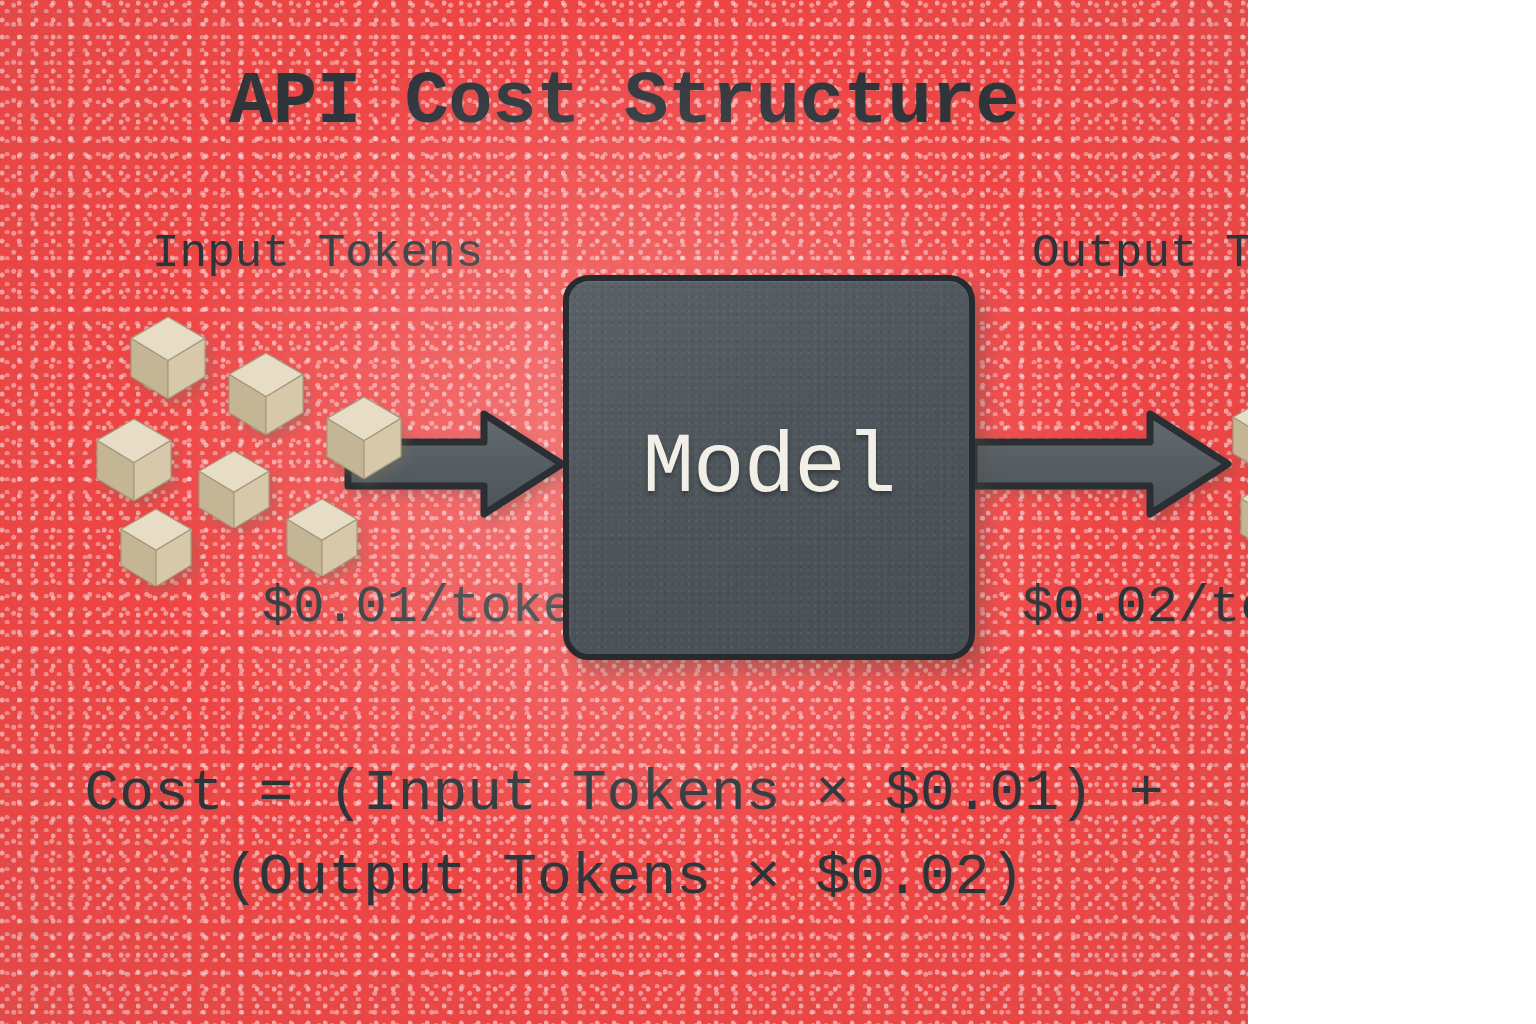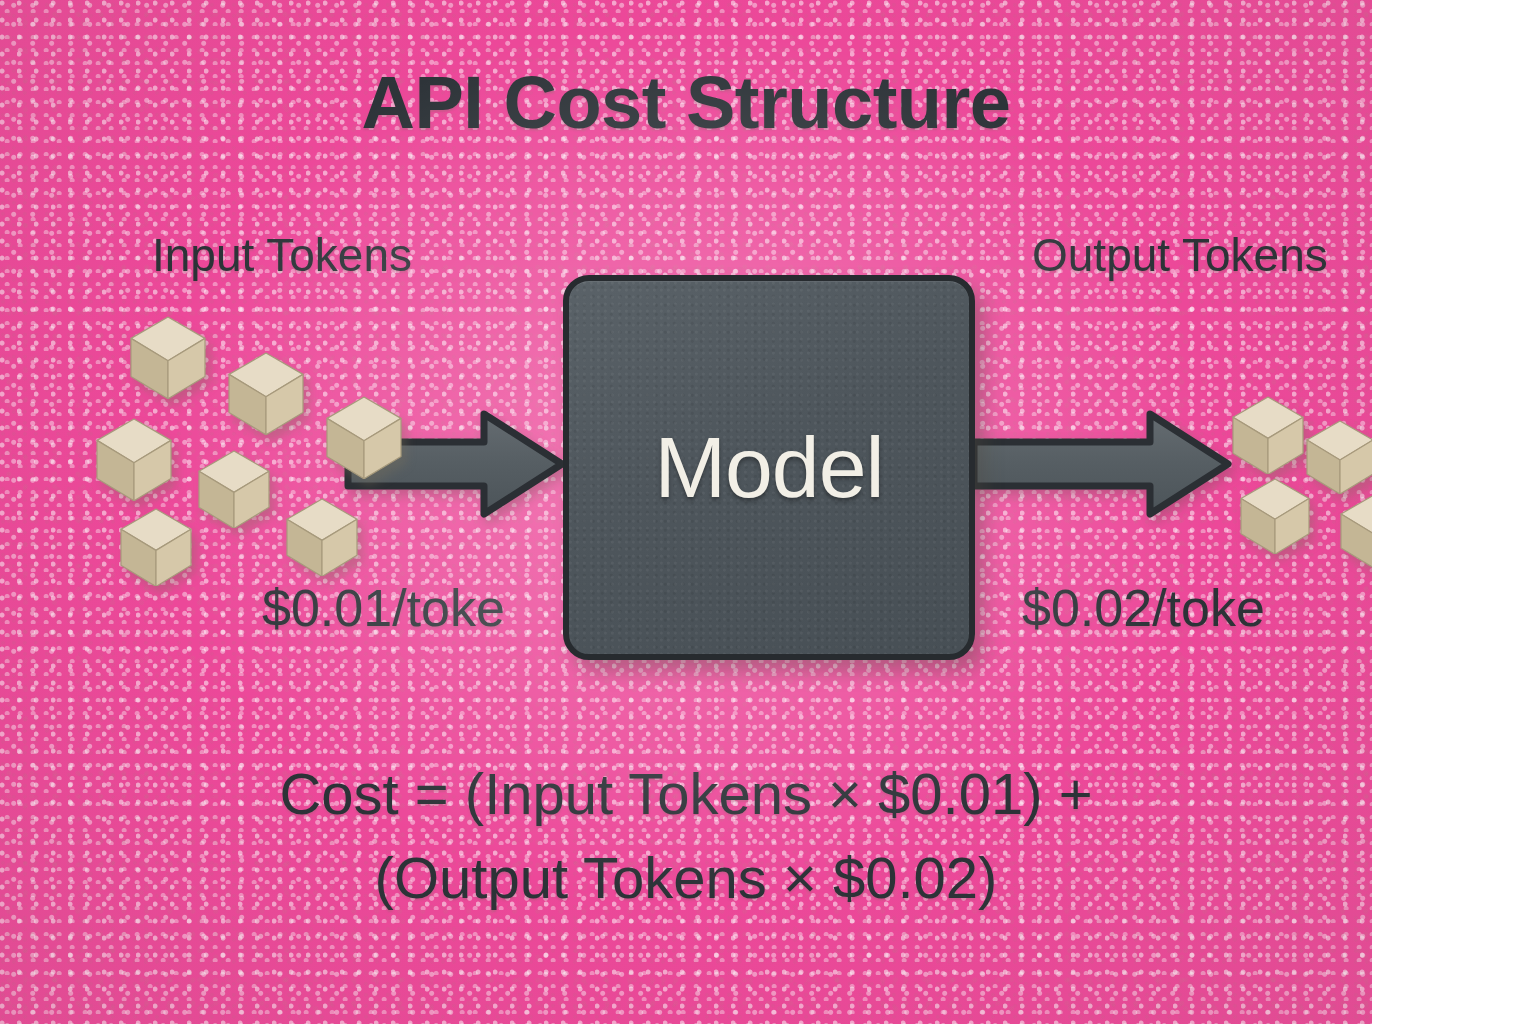--- a/index.html
+++ b/index.html
@@ -7,24 +7,25 @@
     padding: 0;
     background: #ffffff;
   }
 
   body {
     font-family: "Liberation Sans", sans-serif;
   }
 
   #canvas {
     position: relative;
-    width: 1372px;
+    width: 1248px;
     height: 1024px;
     overflow: hidden;
-    background-color: #ec4899;
+    background-color: #ef4444;
+    font-family: Liberation Mono, monospace;
   }
 
   
   #paper-texture {
     position: absolute;
     inset: 0;
     pointer-events: none;
     background-image:
       radial-gradient(circle at 12% 18%, rgba(255,255,255,0.55) 0 2px, rgba(0,0,0,0) 3px),
       radial-gradient(circle at 38% 62%, rgba(160,150,130,0.10) 0 2px, rgba(0,0,0,0) 3px),

